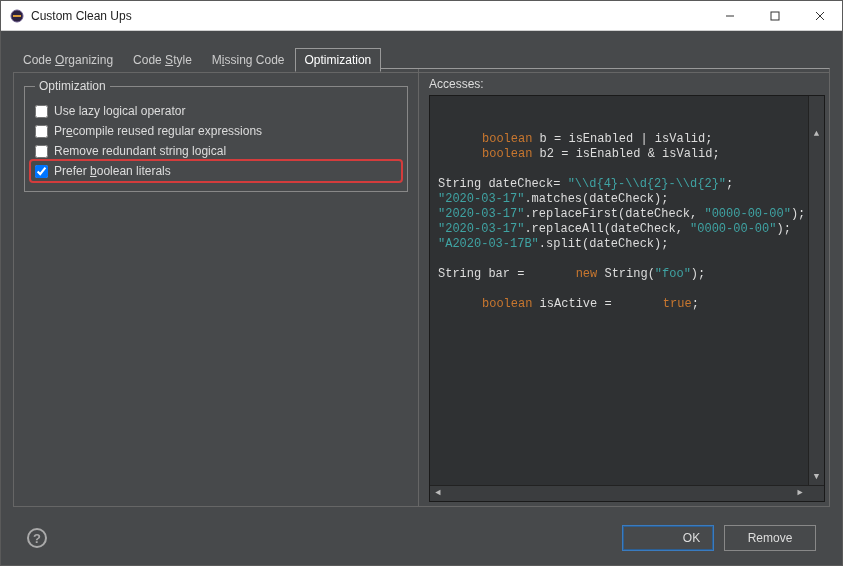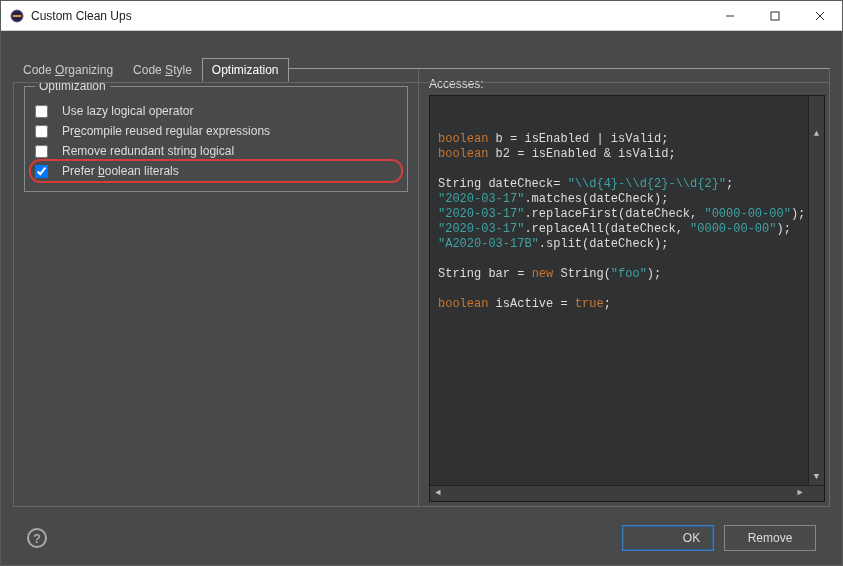--- a/index.html
+++ b/index.html
@@ -47,21 +47,21 @@
     padding: 12px 12px 0 12px;
     display: flex;
     flex-direction: column;
     color: #ddd;
   }
 
   .tabs {
     display: flex;
     border-bottom: 1px solid #666;
     position: relative;
-    top: 15px;
+    top: 5px;
     text-align: center;
   }
   .tab {
     padding: 4px 9px;
     background: #47494b;
     color: #ccc;
     border: 1px solid transparent;
     border-bottom: none;
     cursor: pointer;
     position: relative;
@@ -101,51 +101,51 @@
     padding: 8px 10px 10px 10px;
   }
   fieldset.opt-group legend {
     color: #ddd;
     padding: 0 4px;
     font-size: 12px;
   }
   .chk-row {
     display: flex;
     align-items: center;
-    gap: 14px;
+    gap: 6px;
     padding: 3px 0;
     color: #ddd;
   }
   .chk-row input[type=checkbox] {
     width: 13px; height: 13px;
   }
   .chk-row label .mn { text-decoration: underline; }
   .chk-row.highlight {
     outline: 2px solid #d43c3c;
     outline-offset: 1px;
-    border-radius: 8px;
+    border-radius: 1px;
     padding: 2px 3px;
     margin: 1px -3px;
   }
 
   .preview-label { color: #ddd; margin-bottom: 4px; }
   .code-box {
     flex: 1;
     background: #2f3133;
     border: 1px solid #1a1a1a;
     font-family: Consolas, "Courier New", monospace;
     font-size: 12px;
     color: #ddd;
     padding: 6px 0 0 8px;
     white-space: pre;
     overflow: hidden;
     position: relative;
     line-height: 15px;
   }
-  .code-box .kw { color: #c9772f; }
+  .code-box .kw { color: #c9772f; margin-left: 44px; }
   .code-box .str { color: #3fa3a3; }
 
   .vscroll {
     position: absolute;
     top: 0; right: 0; bottom: 16px;
     width: 16px;
     background: #3b3d3f;
     border-left: 1px solid #222;
   }
   .vscroll .arrow {
@@ -244,20 +244,21 @@
           </svg>
       </div>
     </div>
   </div>
 
   <div class="body-area">
 
     <div class="tabs" id="tabs-container">
         <div class="tab">Code <span class="mn">O</span>rganizing</div>
         <div class="tab">Code <span class="mn">S</span>tyle</div>
+        <div class="tab">M<span class="mn">i</span>ssing Code</div>
         <div class="tab active">Optimization</div>
       </div>
 
     <div class="panel">
       <div class="left-pane">
         <fieldset class="opt-group">
           <legend>Optimization</legend>
           <div id="options-container">
               <div class="chk-row">
                 <input type="checkbox" style="">

